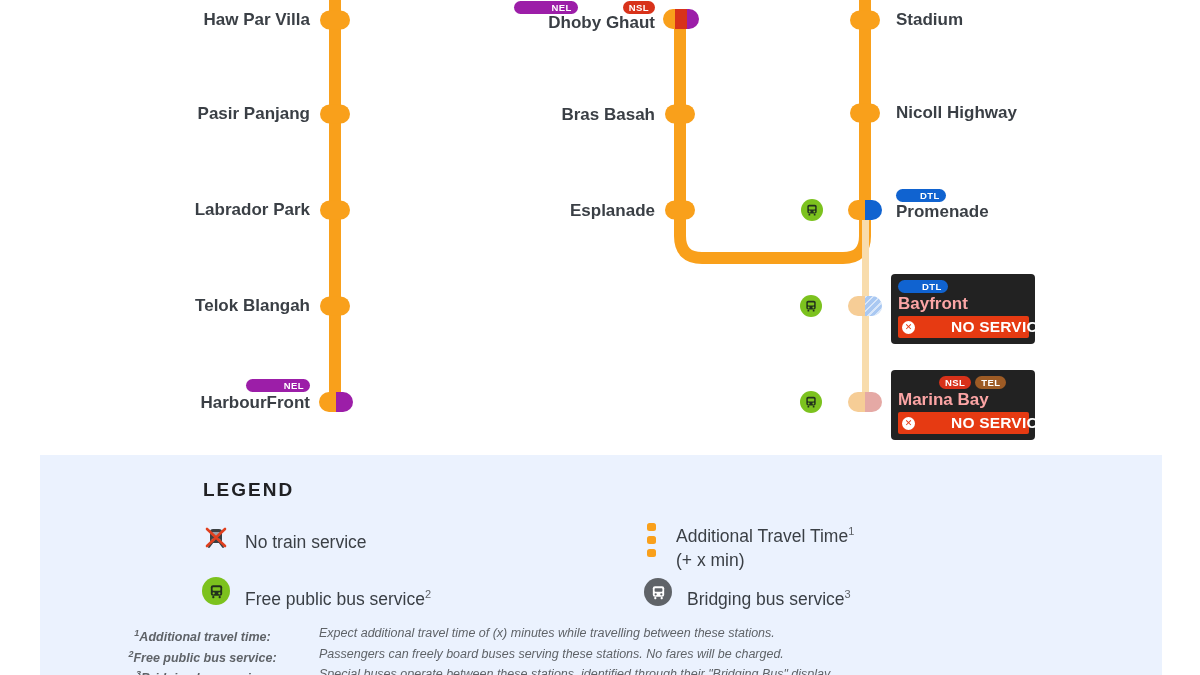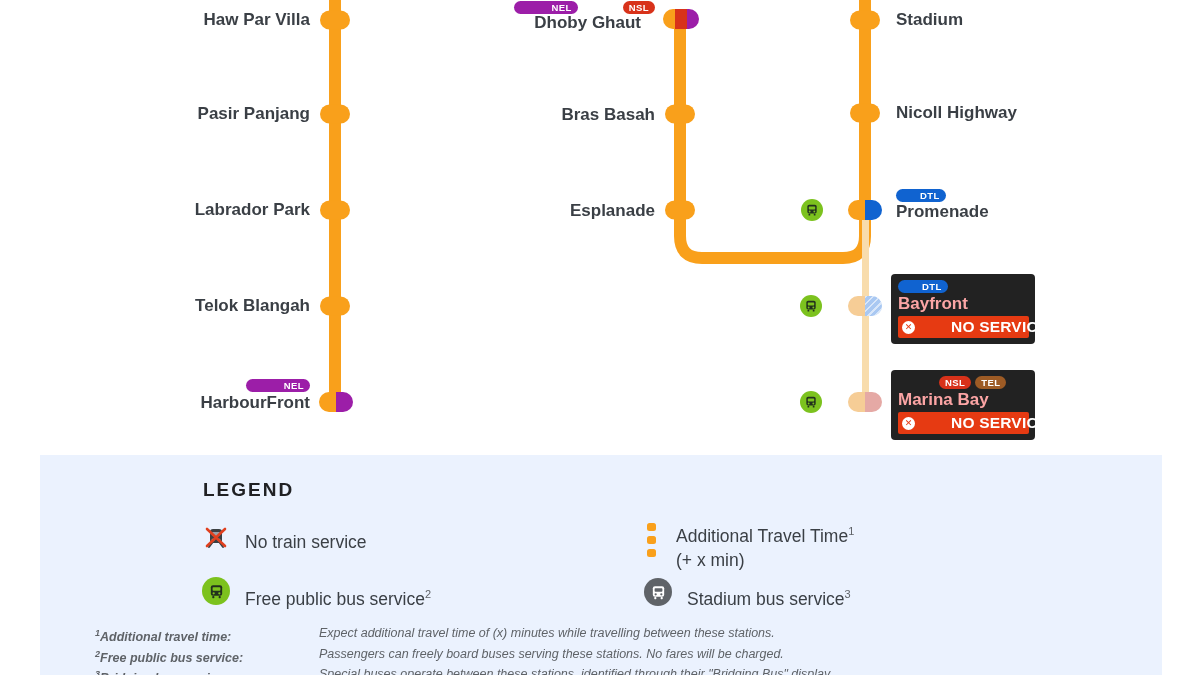--- a/index.html
+++ b/index.html
@@ -61,21 +61,21 @@
     letter-spacing:2px;color:#202124;}
   .litem{position:absolute;font-size:17.5px;font-weight:500;color:var(--text-dark);line-height:24px;}
   .licon{position:absolute;display:flex;align-items:center;justify-content:center;}
   .buscircle{width:28px;height:28px;border-radius:50%;display:flex;align-items:center;justify-content:center;}
   .buscircle.green{background:var(--bus-green);} .buscircle.gray{background:var(--bridging-gray);}
   .dashes{display:flex;flex-direction:column;gap:5px;}
   .dashes span{width:9px;height:8px;border-radius:2.5px;background:var(--ccl-orange);}
   sup{font-size:11px;color:#5F6368;}
   .fnotes{position:absolute;left:55px;top:170px;font-style:italic;color:#5F6368;font-size:12.5px;}
   .frow{display:flex;line-height:16.5px;}
-  .frow .term{width:215px;text-align:left;font-weight:700;}
+  .frow .term{width:215px;text-align:center;font-weight:700;}
   .frow .desc{margin-left:9px;white-space:nowrap;}
   .frow sup{font-size:9px;color:#5F6368;}
 </style>
 </head>
 <body>
 
 <div class="stage">
 
   <div class="vline" style="left:329px;top:0;height:403px"></div>
   <div class="vline" style="left:674px;top:16px;height:198px"></div>
@@ -108,21 +108,21 @@
       <span class="seg-red"></span>
       <span class="seg-purple"></span>
   </div>
   <div class="pill" style="left:680px;top:114px"></div>
   <div class="pill" style="left:680px;top:210px"></div>
 
   <div class="badge-row r" style="left:355px;top:1px">
     <span class="badge nel">NEL</span>
     <span class="badge nsl">NSL</span>
   </div>
-  <div class="lbl r" style="left:341px;top:12px">Dhoby Ghaut</div>
+  <div class="lbl r" style="left:355px;top:12px">Dhoby Ghaut</div>
   <div class="lbl r" style="left:355px;top:200px">Esplanade</div>
   <div class="lbl r" style="left:355px;top:104px">Bras Basah</div>
 
   <div class="pill" style="left:865px;top:20px"></div>
   <div class="pill" style="left:865px;top:113px"></div>
   <div class="ipill" style="left:865px;top:210px;width:34px">
     <span class="seg-orange"></span>
       <span class="seg-blue"></span>
   </div>
   <div class="ipill" style="left:865px;top:306px;width:34px">
@@ -240,21 +240,21 @@
       <svg width="17" height="17" viewBox="0 0 24 24">
           <rect x="4" y="3" width="16" height="15" rx="3" fill="#fff"></rect>
           <rect x="6.5" y="6" width="11" height="5" rx="1" fill="#5F6368"></rect>
           <circle cx="8" cy="14.5" r="1.6" fill="#5F6368"></circle>
           <circle cx="16" cy="14.5" r="1.6" fill="#5F6368"></circle>
           <rect x="6" y="18.5" width="3" height="3" rx="1" fill="#fff"></rect>
           <rect x="15" y="18.5" width="3" height="3" rx="1" fill="#fff"></rect>
         </svg>
     </div>
     <div class="litem" style="left:647px;top:127px">
-      <span>Stadium bus service</span><sup>3</sup>
+      <span>Bridging bus service</span><sup>3</sup>
     </div>
 
     <div class="fnotes">
       <div class="frow">
         <span class="term"><sup>1</sup><span>Additional travel time:</span></span>
         <span class="desc">Expect additional travel time of (x) minutes while travelling between these stations.</span>
       </div>
       <div class="frow">
         <span class="term"><sup>2</sup><span>Free public bus service:</span></span>
         <span class="desc">Passengers can freely board buses serving these stations. No fares will be charged.</span>

